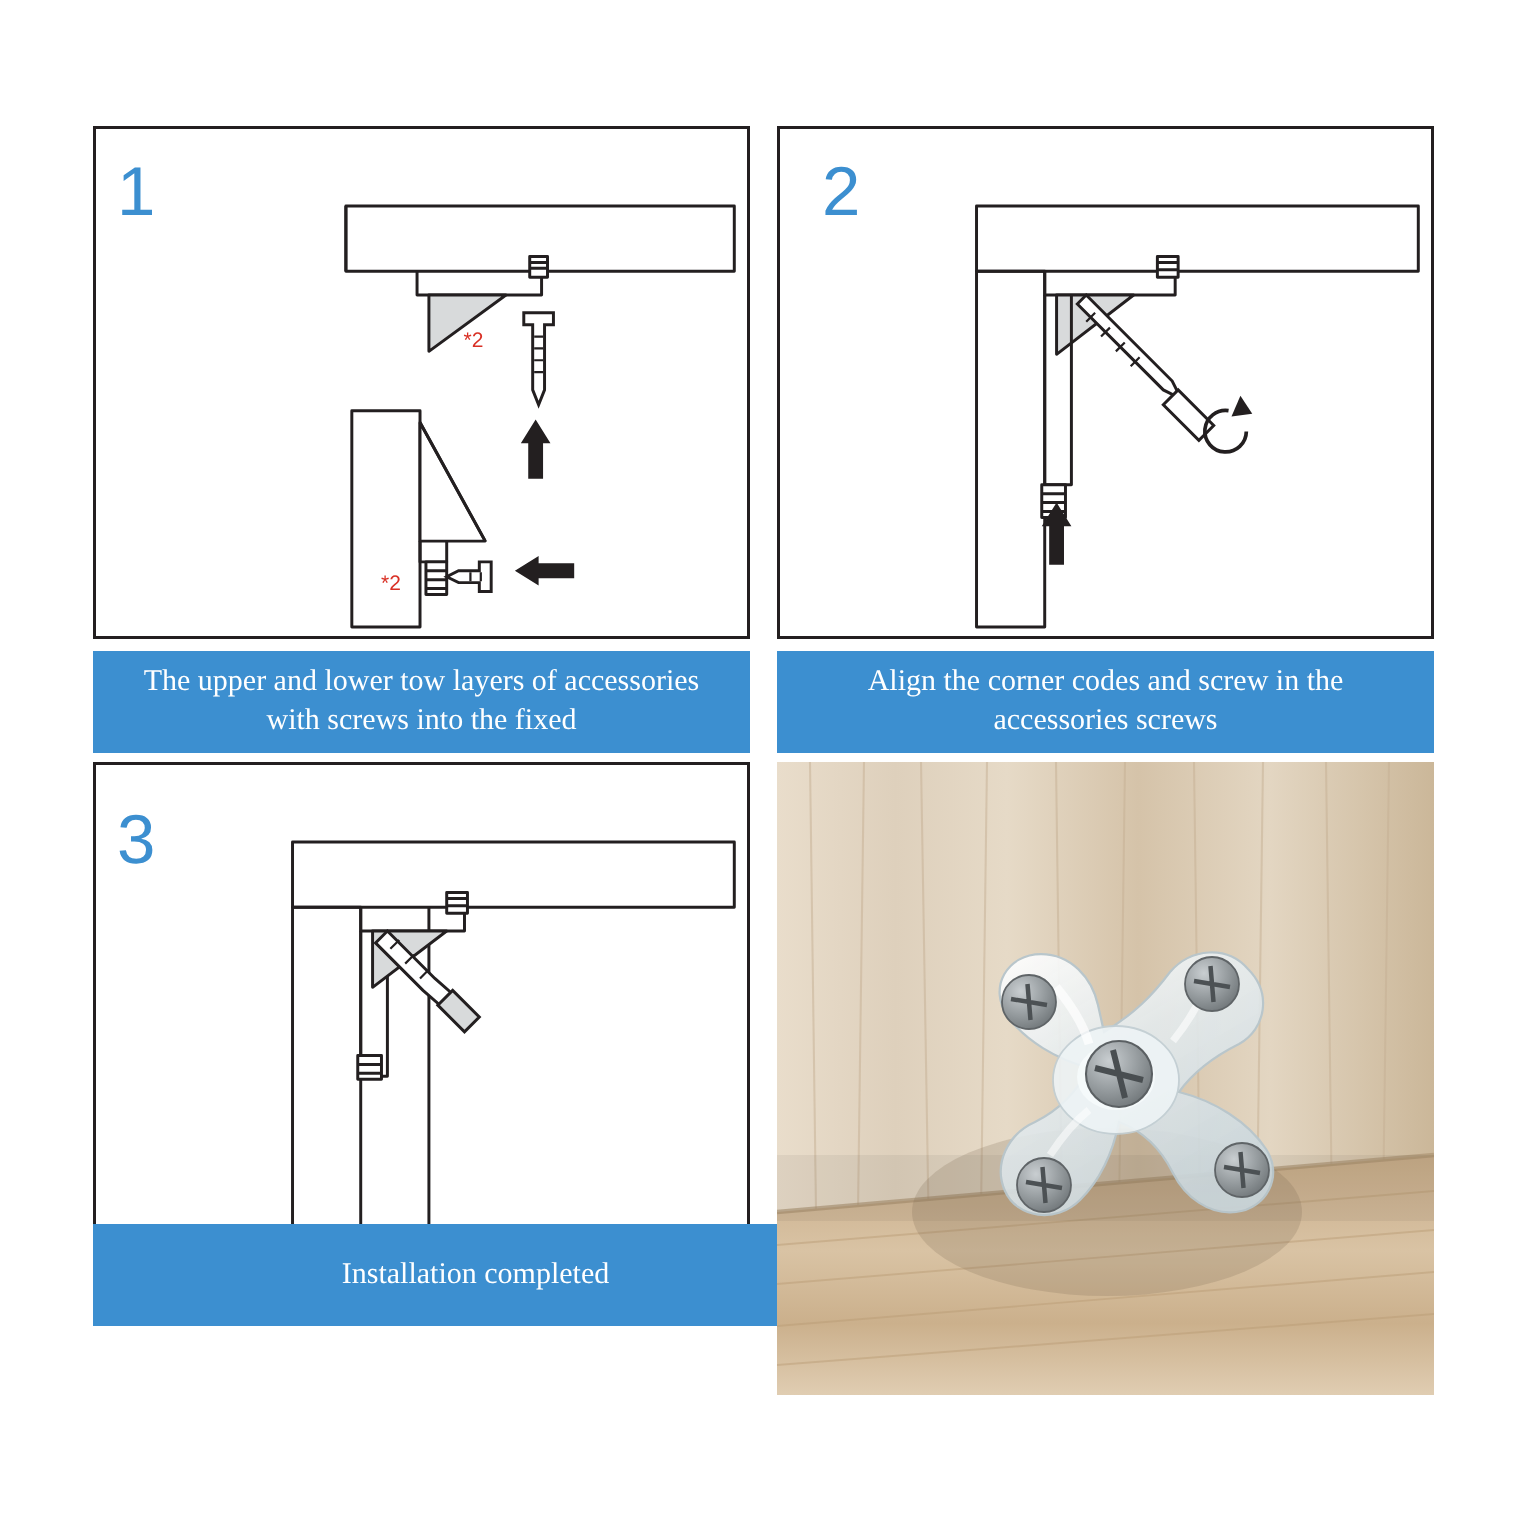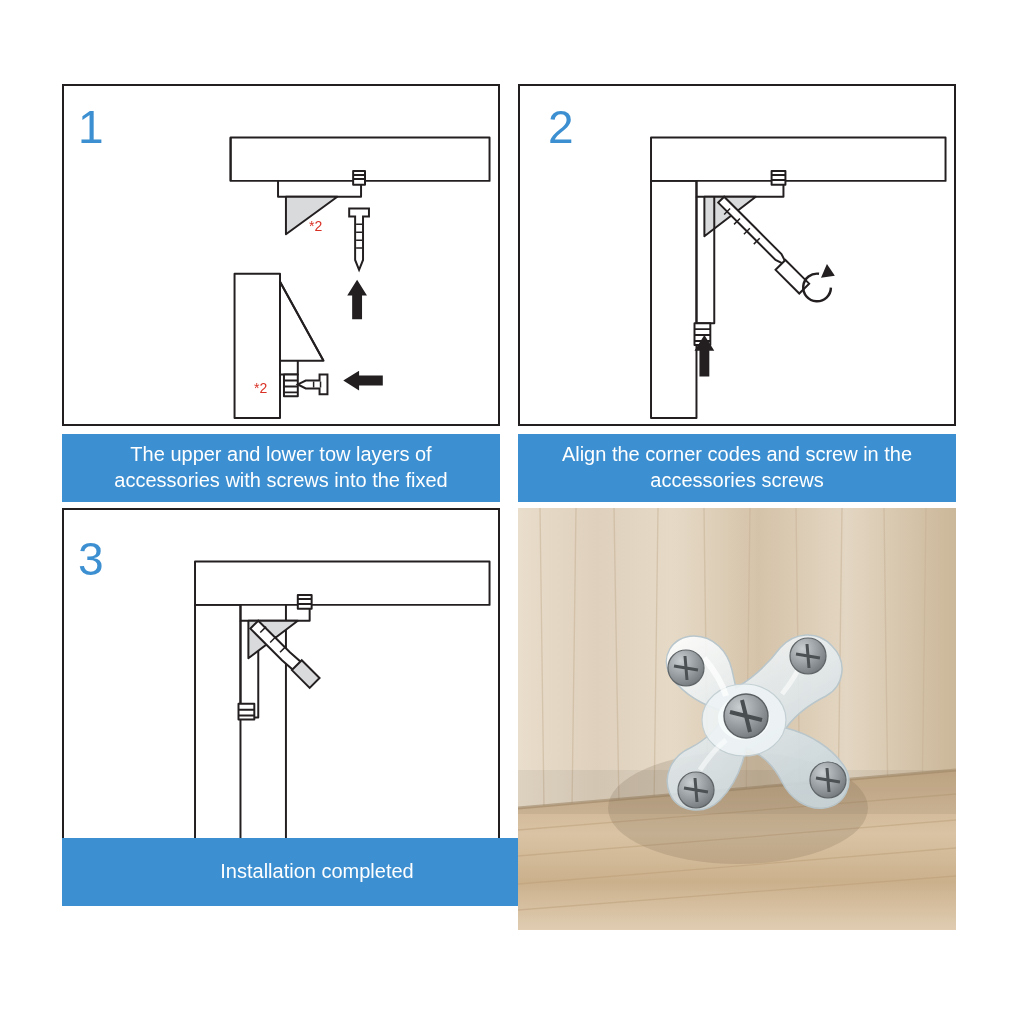--- a/index.html
+++ b/index.html
@@ -32,36 +32,37 @@
     box-sizing: border-box;
     background: #3c8fd0;
     color: #ffffff;
     display: flex;
     align-items: center;
     justify-content: center;
     text-align: center;
     line-height: 1.28;
     font-size: 20px;
     padding: 4px 24px;
+    font-family: Liberation Serif, serif;
   }
   .step-num {
     position: absolute;
     color: #3c8fd0;
     font-size: 46px;
     line-height: 1;
     font-family: "Liberation Sans", sans-serif;
   }
 
   
   #panel1-figure { left: 62px;  top: 84px;  width: 438px; height: 342px; }
   #panel1-caption{ left: 62px;  top: 434px; width: 438px; height: 68px;  }
   #panel2-figure { left: 518px; top: 84px;  width: 438px; height: 342px; }
   #panel2-caption{ left: 518px; top: 434px; width: 438px; height: 68px;  }
   #panel3-figure { left: 62px;  top: 508px; width: 438px; height: 342px; }
-  #panel3-caption{ left: 62px;  top: 838px; width: 510px; height: 68px;  }
+  #panel3-caption{ left: 62px;  top: 816px; width: 510px; height: 68px;  }
   #photo-panel   { left: 518px; top: 508px; width: 438px; height: 422px; }
 
   #step1-num { left: 78px;  top: 104px; }
   #step2-num { left: 548px; top: 104px; }
   #step3-num { left: 78px;  top: 536px; }
 
   .svg-fig { position: absolute; left: 0; top: 0; width: 100%; height: 100%; }
 
   
   #photo-panel {

